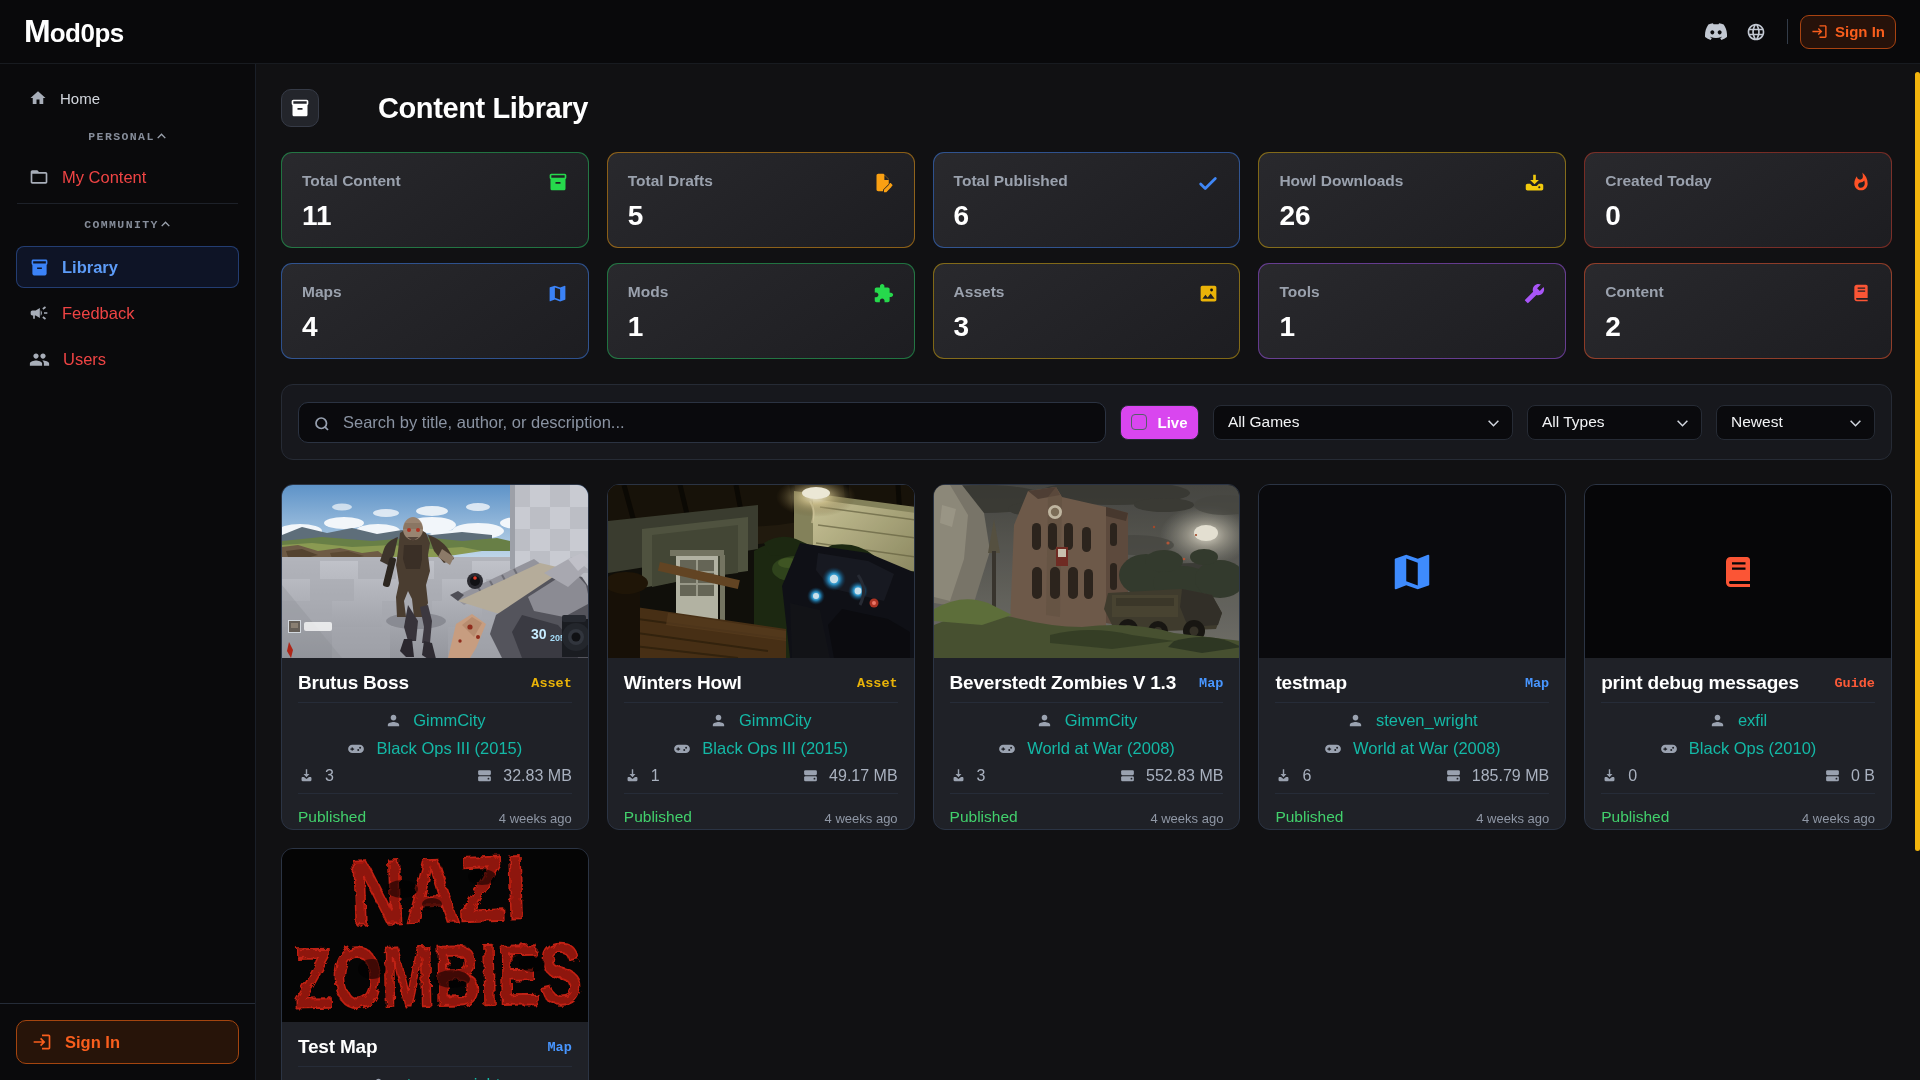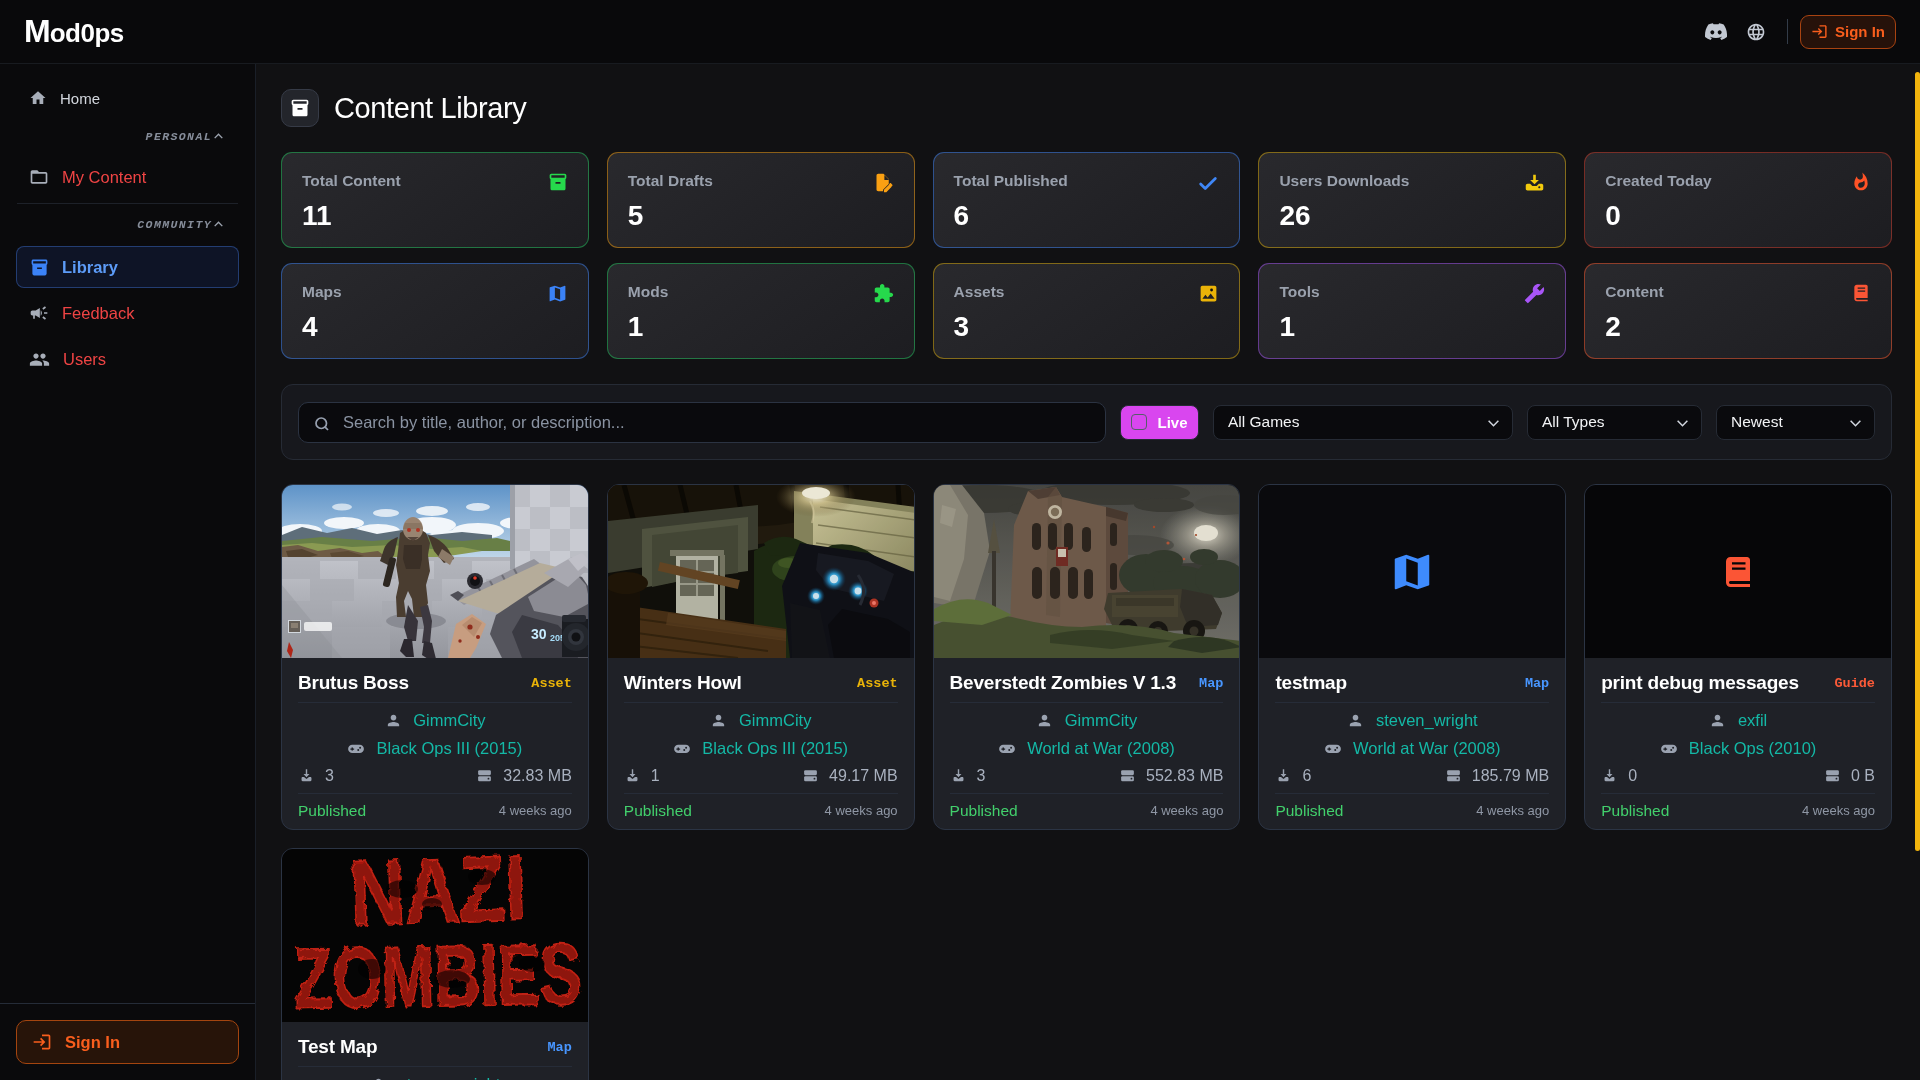--- a/index.html
+++ b/index.html
@@ -10,31 +10,31 @@
 .logo{color:#fff;font-weight:800;font-size:26px;letter-spacing:-.5px;display:flex;align-items:baseline;}
 .logo .m{font-size:32px;font-weight:800;letter-spacing:-1px;margin-right:0px;}
 .hright{display:flex;align-items:center;}
 .vdiv{width:1px;height:25px;background:#333c49;margin:0 12px 0 21px;}
 .signin-top{display:flex;align-items:center;gap:7px;height:34px;padding:0 10px;border:1px solid #a84311;border-radius:9px;background:#26120a;color:#f95e1d;font-weight:700;font-size:15px;}
 
 aside{position:absolute;left:0;top:64px;width:256px;height:1016px;background:#0a0a0c;border-right:1px solid #1a1f28;z-index:4;}
 .nav{padding:16px;}
 .item{display:flex;align-items:center;gap:13px;height:36px;padding:0 13px;color:#d3d7de;font-size:15px;border-radius:8px;}
 .item.big{height:42px;font-size:16.5px;font-weight:500;color:#ef4444;}
-.sect{display:flex;align-items:center;justify-content:flex-end;height:28px;padding:0 14px 0 15px;margin-top:6px;color:#868d9a;font-family:"Liberation Mono",monospace;font-size:11.5px;letter-spacing:1.4px;font-weight:700;font-style:italic;}
+.sect{display:flex;align-items:center;justify-content:center;height:28px;padding:0 14px 0 15px;margin-top:6px;color:#868d9a;font-family:"Liberation Mono",monospace;font-size:11.5px;letter-spacing:1.4px;font-weight:700;}
 .sdiv{height:1px;background:#1d2129;margin:5px 1px 3px;}
 .item.active{background:rgba(45,95,220,.13);border:1px solid rgba(72,130,240,.38);color:#5d9cf8;font-weight:600;}
 .item.active svg{}
 .sfoot{position:absolute;left:0;bottom:0;width:100%;padding:16px;border-top:1px solid #252c38;}
 .signin-side{display:flex;align-items:center;gap:13px;width:100%;height:44px;padding:0 15px;border:1px solid #a4450f;border-radius:10px;background:#271409;color:#f95e1d;font-weight:700;font-size:16.5px;}
 
 main{position:absolute;left:256px;top:64px;width:1664px;height:1016px;background:#111113;}
 .phead{position:absolute;left:25px;top:25px;display:flex;align-items:center;gap:15px;}
 .pic{width:38px;height:38px;border-radius:10px;background:#23252b;border:1px solid #363b47;display:flex;align-items:center;justify-content:center;}
-.phead h1{color:#fff;font-size:29px;font-weight:400;letter-spacing:-.4px;}
+.phead h1{color:#fff;font-size:29px;font-weight:700;letter-spacing:-.4px;margin-left:44px;}
 
 .stats{position:absolute;left:25px;top:88px;width:1611px;display:grid;grid-template-columns:repeat(5,1fr);gap:15px 18px;}
 .stat{position:relative;height:96px;border-radius:11px;padding:19px 20px;background:linear-gradient(145deg,#29292d,#1d1d21);border:1px solid #333;}
 .stat .lab{color:#9aa1ad;font-size:15.5px;font-weight:700;}
 .stat .num{color:#fff;font-size:28px;font-weight:700;margin-top:10px;}
 .stat .ic{position:absolute;right:20px;top:19px;}
 .b-green{border-color:rgba(34,197,94,.5);}
 .b-orange{border-color:rgba(245,158,11,.5);}
 .b-blue{border-color:rgba(59,130,246,.5);}
 .b-yellow{border-color:rgba(224,176,10,.5);}
@@ -56,21 +56,21 @@
 .cbody{padding:12px 16px 0;}
 .trow{display:flex;align-items:center;justify-content:space-between;height:26px;}
 .trow h3{color:#fff;font-size:19px;font-weight:700;letter-spacing:-.2px;}
 .badge{font-family:"Liberation Mono",monospace;font-size:13.5px;font-weight:700;}
 .badge.y{color:#e9b308;}.badge.b{color:#4896ff;}.badge.o{color:#fb5a38;}
 .cdiv{height:1px;background:#262c38;margin:6px 0 4px;}
 .row{display:flex;align-items:center;gap:11px;height:27.5px;color:#14b8a6;font-size:16.5px;justify-content:center;}
 .row .ric{width:18px;display:flex;justify-content:center;}
 .row.sp{justify-content:space-between;color:#a9b1bf;font-size:16px;}
 .row .half{display:flex;align-items:center;gap:10px;}
-.frow{display:flex;align-items:center;justify-content:space-between;height:30px;}
+.frow{display:flex;align-items:flex-end;justify-content:space-between;height:30px;}
 .pub{color:#42d06c;font-size:15.5px;font-weight:500;}
 .ago{color:#8f97a5;font-size:13px;}
 
 .sbar{position:absolute;right:0px;top:72px;width:5px;height:779px;background:#f2b40d;border-radius:3px;z-index:9;}
 </style>
 </head>
 <body>
 <header class="top">
   <div class="logo"><span class="m">M</span>od0ps</div>
   <div class="hright">
@@ -143,21 +143,21 @@
         </svg>
       </div>
     <div class="stat b-blue">
         <div class="lab">Total Published</div>
         <div class="num">6</div>
       <svg class="ic" width="22" height="22" viewBox="0 0 24 24" fill="none" stroke="#3f87f7" stroke-width="3" stroke-linecap="round" stroke-linejoin="round">
           <path d="m4 13 5 5L20 7"></path>
         </svg>
       </div>
     <div class="stat b-yellow">
-        <div class="lab">Users Downloads</div>
+        <div class="lab">Howl Downloads</div>
         <div class="num">26</div>
       <svg class="ic" width="21" height="21" viewBox="0 0 24 24" fill="#f2ca0d">
           <path d="M10.5 3h3v6h3.5L12 14 7 9h3.5V3z"></path>
           <path d="M4 13.5h3l2.5 2.5h5l2.5-2.5h3c1.1 0 2 .9 2 2V19c0 1.1-.9 2-2 2H4c-1.1 0-2-.9-2-2v-3.5c0-1.1.9-2 2-2zm13.5 5.2c.7 0 1.2-.55 1.2-1.2s-.55-1.2-1.2-1.2-1.2.55-1.2 1.2.5 1.2 1.2 1.2z" fill-rule="evenodd"></path>
         </svg>
       </div>
     <div class="stat b-red">
         <div class="lab">Created Today</div>
         <div class="num">0</div>
       <svg class="ic" width="20" height="20" viewBox="0 0 24 24" fill="#ff5226">

